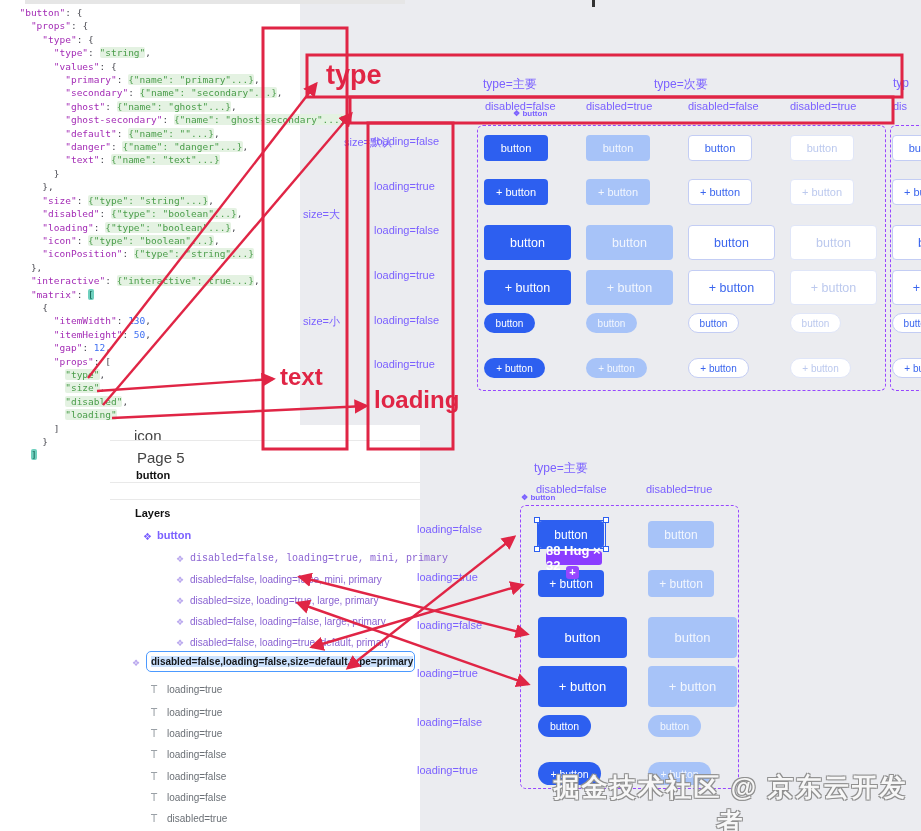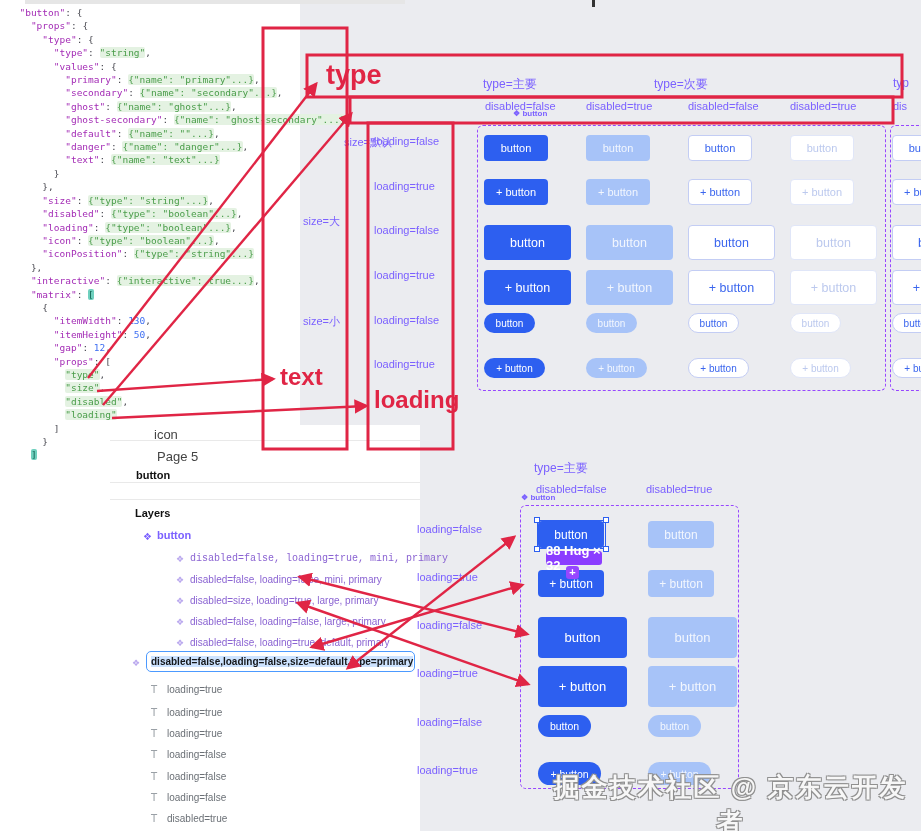--- a/index.html
+++ b/index.html
@@ -24,21 +24,21 @@
   .dashed{position:absolute;border:1.5px dashed #9747ff;border-radius:6px;}
   
   .btn{position:absolute;display:flex;align-items:center;justify-content:center;
        border-radius:4px;box-sizing:border-box;white-space:nowrap;}
   .st-solid{background:#2d5ff0;color:#ffffff;}
   .st-solid-dis{background:#a7c3f8;color:rgba(255,255,255,.85);}
   .st-line{background:#ffffff;border:1px solid #c3cdf4;color:#3b66ee;}
   .st-line-dis{background:#ffffff;border:1px solid #e0e6f8;color:#bcc9ee;}
   .sz-s{border-radius:999px;}
   
-  .pg{position:absolute;font-size:13px;color:#444;margin-left:20px;}
+  .pg{position:absolute;font-size:15px;color:#444;}
   .hdr{position:absolute;font-size:11px;font-weight:bold;color:#111;}
   .divline{position:absolute;height:1px;background:#e9e9e9;}
   .comp-row{position:absolute;font-size:10px;color:#8a63d2;white-space:nowrap;}
   .comp-ico{position:absolute;font-size:9px;color:#b9a7ee;}
   .txt-row{position:absolute;font-size:10px;color:#6b7076;white-space:nowrap;}
   .t-ico{position:absolute;font-size:10px;color:#9aa0a6;font-family:"DejaVu Sans",sans-serif;}
   #rename{position:absolute;left:146px;top:651px;width:263px;height:19px;border:1.5px solid #4c9aff;
           border-radius:5px;background:#fff;display:flex;align-items:center;padding-left:4px;}
   #rename span{font-size:10px;font-weight:bold;color:#15171a;background:#cde3ff;white-space:nowrap;}
   
@@ -76,21 +76,21 @@
   <div id="tg-headers">
       <div class="phdr" style="left:483px;top:76px;">type=主要</div>
       <div class="phdr" style="left:654px;top:76px;">type=次要</div>
       <div class="phdr" style="left:893px;top:76px;">typ</div>
       <div class="plbl" style="left:485px;top:100px;">disabled=false</div>
       <div class="plbl" style="left:586px;top:100px;">disabled=true</div>
       <div class="plbl" style="left:688px;top:100px;">disabled=false</div>
       <div class="plbl" style="left:790px;top:100px;">disabled=true</div>
       <div class="plbl" style="left:893px;top:100px;">dis</div>
       <div class="plbl" style="left:300px;top:135px;margin-left:44px;">size=默认</div>
-      <div class="plbl" style="left:303px;top:214px;">size=大</div>
+      <div class="plbl" style="left:303px;top:207px;">size=大</div>
       <div class="plbl" style="left:303px;top:314px;">size=小</div>
       <div class="plbl" style="left:374px;top:135px;">loading=false</div>
       <div class="plbl" style="left:374px;top:180px;">loading=true</div>
       <div class="plbl" style="left:374px;top:224px;">loading=false</div>
       <div class="plbl" style="left:374px;top:269px;">loading=true</div>
       <div class="plbl" style="left:374px;top:314px;">loading=false</div>
       <div class="plbl" style="left:374px;top:358px;">loading=true</div>
     </div>
   <div id="tg-buttons">
       <div class="btn st-solid" style="left:484px;top:135px;width:64px;height:26px;font-size:11px;">button</div>

